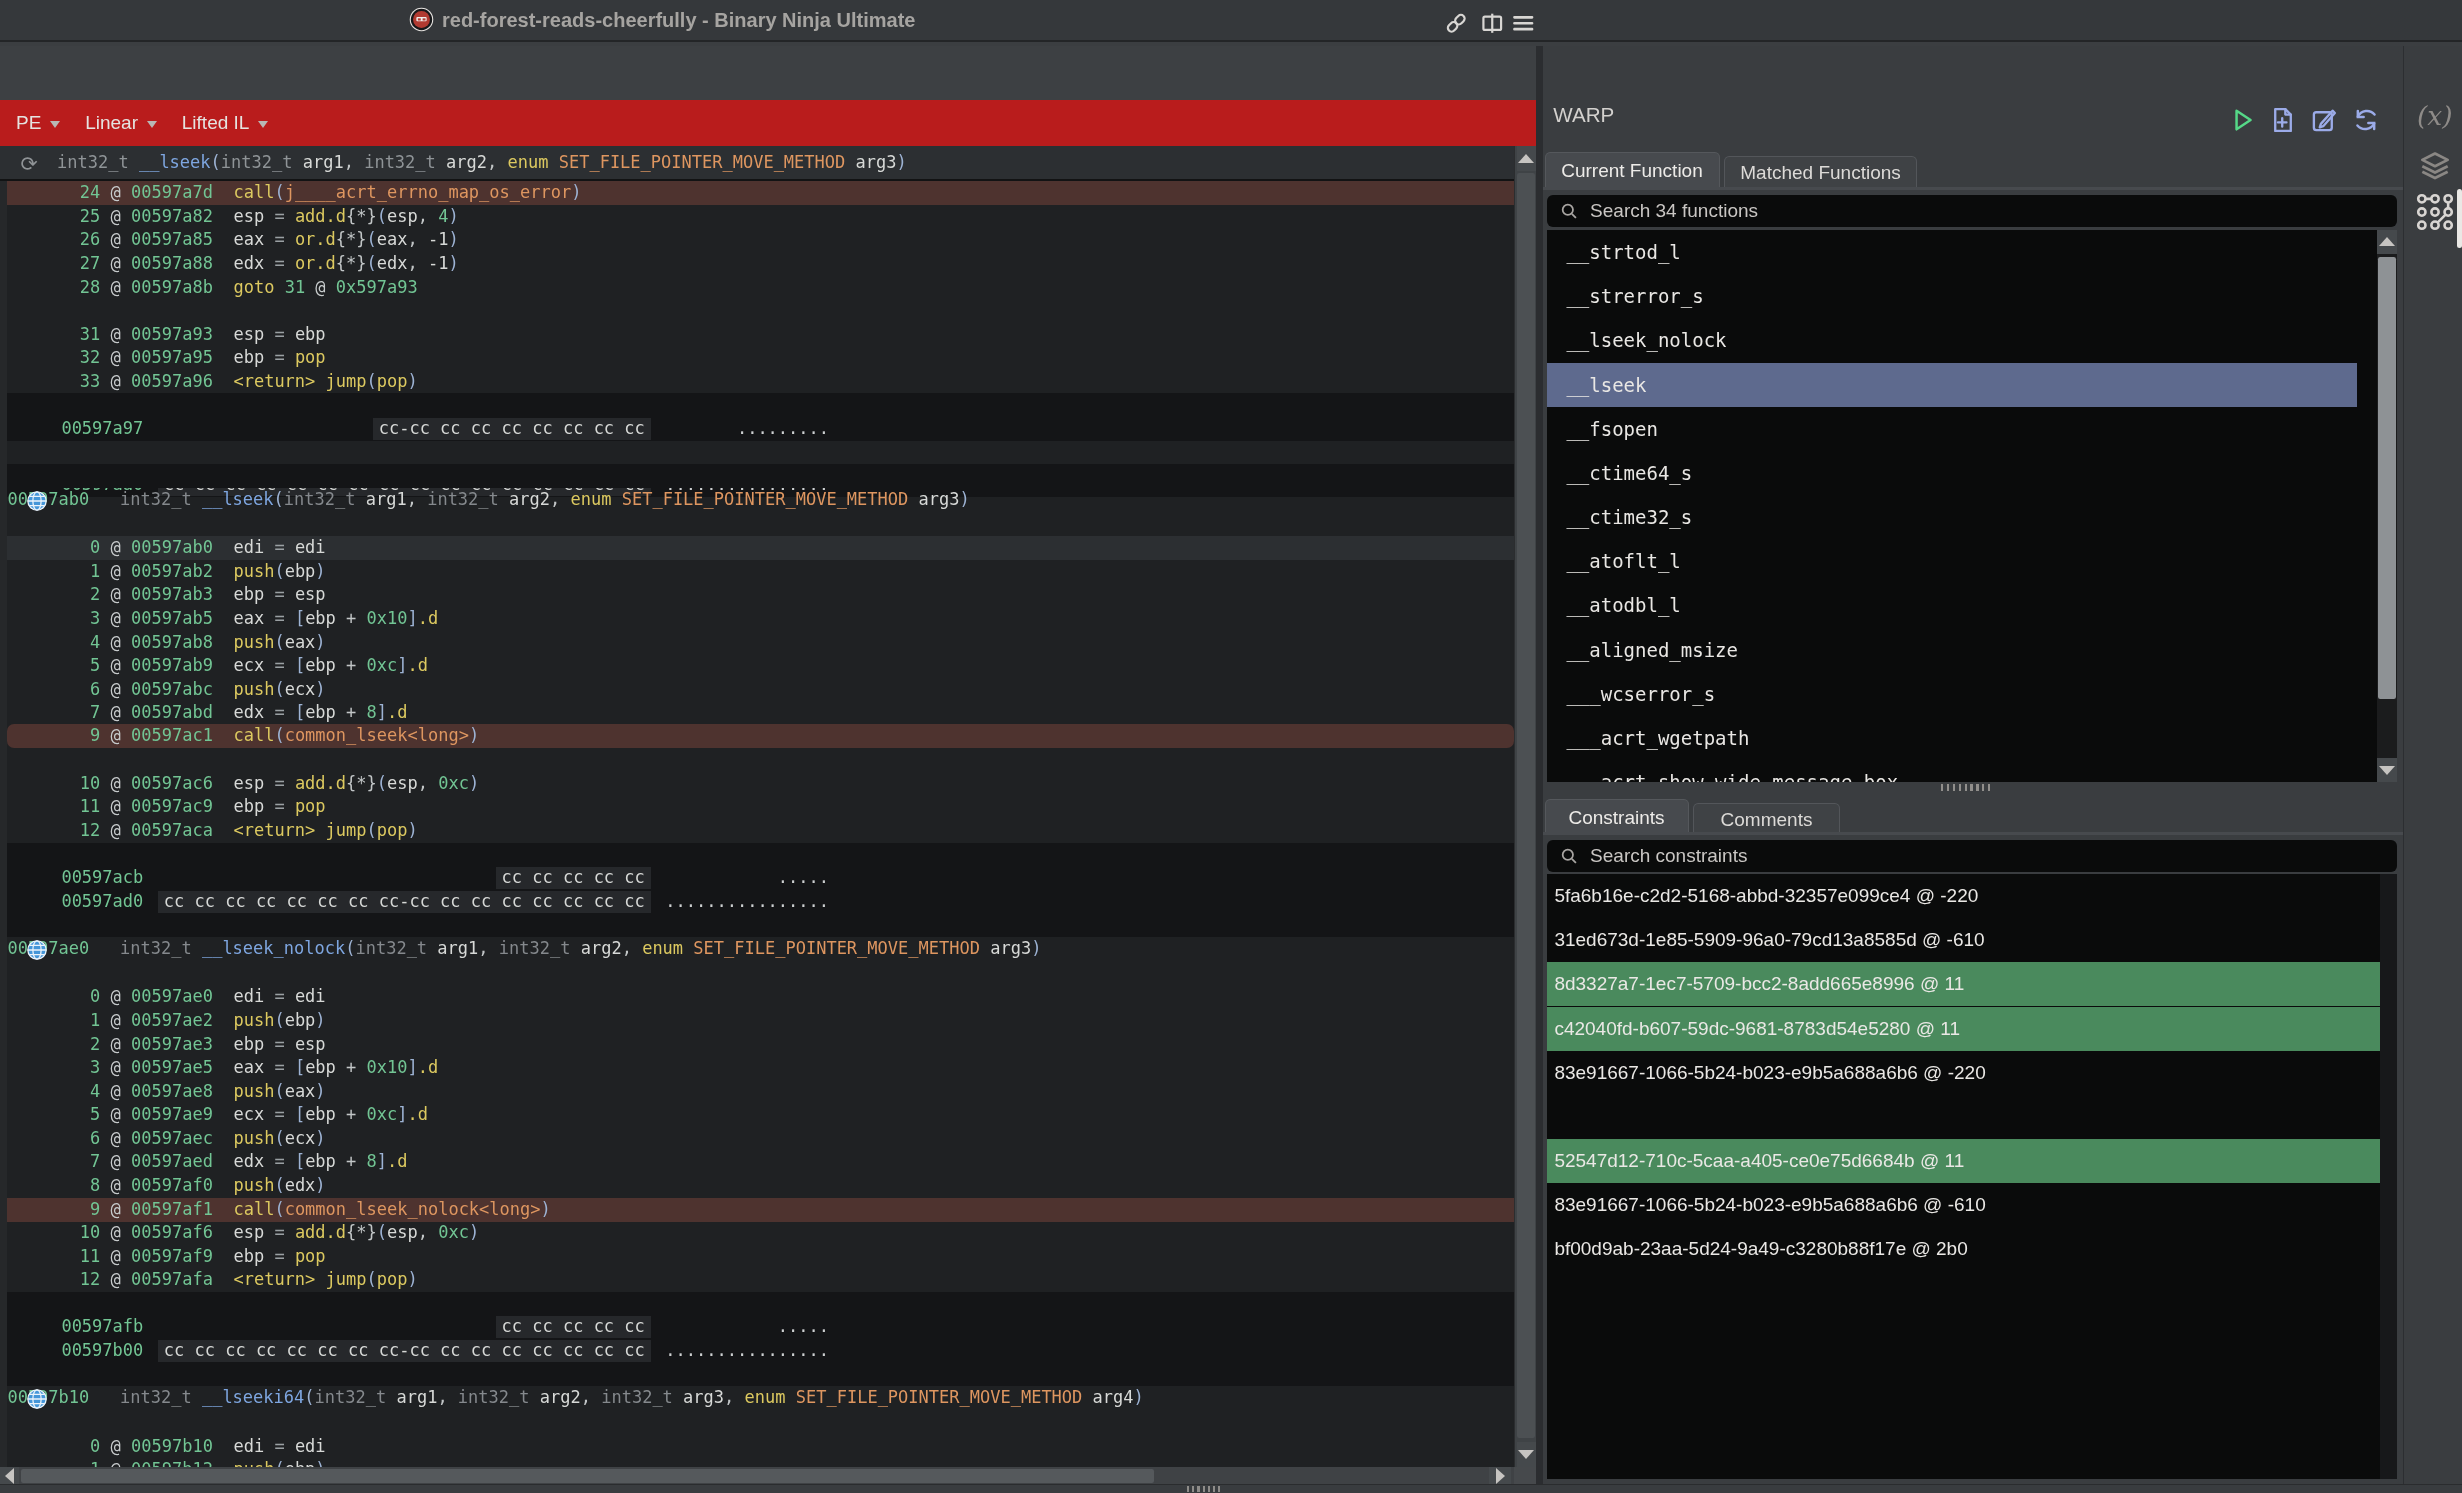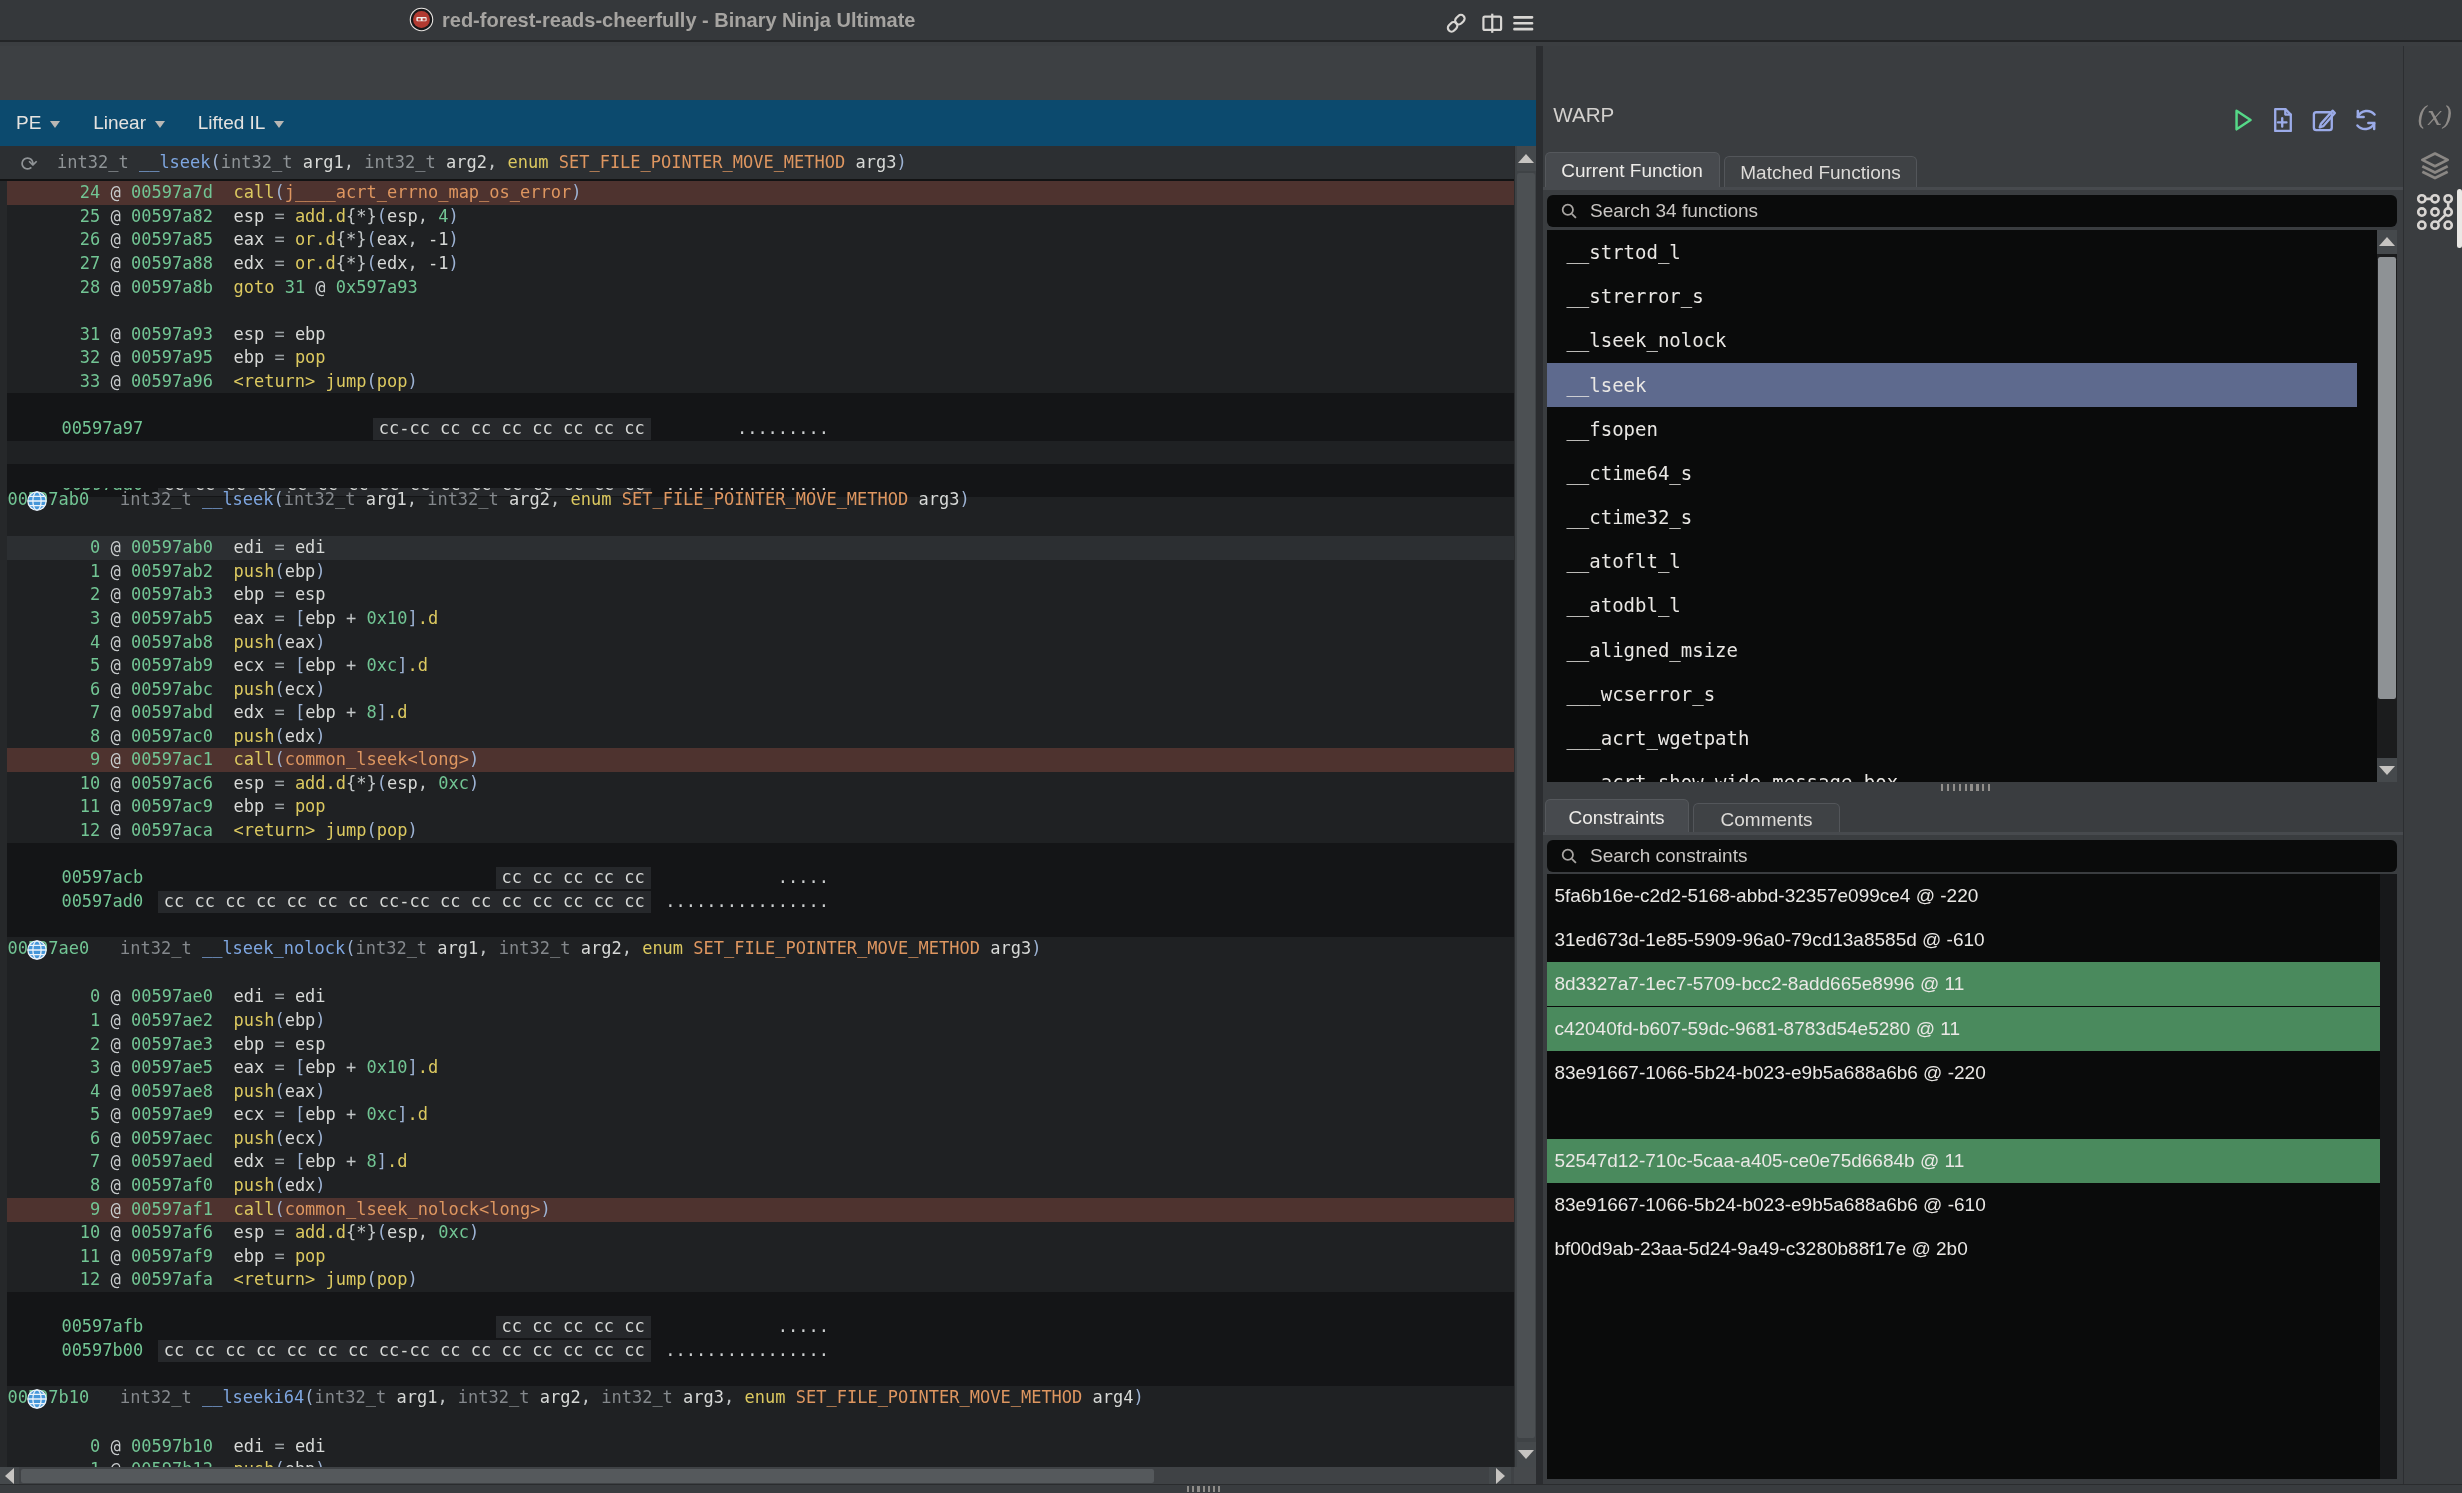--- a/index.html
+++ b/index.html
@@ -10,21 +10,21 @@
   }
   .abs{position:absolute;}
 
   
   #titlebar{left:0;top:0;width:2462px;height:40px;background:#35383b;border-bottom:2.9px solid #232527;}
   #title-logo{left:409px;top:7.4px;width:25px;height:25px;}
   #title-text{left:442px;top:0;height:40px;line-height:40px;font-size:20px;font-weight:bold;color:#a6a4a1;}
 
   
   #upper-strip{left:0;top:46px;width:1536px;height:54px;background:#3d4043;}
-  #toolbar{left:0;top:100px;width:1536px;height:46px;background:#0c4a6e;display:flex;align-items:center;padding-left:16px;box-sizing:border-box;gap:8px;}
+  #toolbar{left:0;top:100px;width:1536px;height:46px;background:#b91c1c;display:flex;align-items:center;padding-left:16px;box-sizing:border-box;}
   .menu-btn{display:flex;align-items:center;margin-right:25px;cursor:default;}
   .menu-btn .lbl{font-size:19px;color:#e5e3e0;}
   .chev{width:0;height:0;border-left:5.9px solid transparent;border-right:5.9px solid transparent;border-top:7.4px solid #b9b7b4;margin-left:8.8px;margin-top:2.2px;}
   .tb-icon{position:absolute;top:9.6px;width:26.5px;height:26.5px;}
   #icon-link{left:1443px;}  #icon-split{left:1479px;}  #icon-menu{left:1510px;}
 
   
   #codearea{left:0;top:146px;width:1514px;height:1321px;background:#1f2123;overflow:hidden;
     font-family:"DejaVu Sans Mono",monospace;font-size:17px;}
   #gutter{left:0;top:0;width:7.4px;height:1321px;background:#26282a;}
@@ -176,21 +176,21 @@
     <div class="crow gap" style="top: 367px;"></div>
     <div class="crow instr hl-cursor" style="top: 390px;"><span class="c-ln">   0</span><span class="c-at"> @ </span><span class="c-ad">00597ab0</span><span class="c-pu">  </span><span class="c-rg">edi</span><span class="c-eq"> = </span><span class="c-rg">edi</span></div>
     <div class="crow instr" style="top: 414px;"><span class="c-ln">   1</span><span class="c-at"> @ </span><span class="c-ad">00597ab2</span><span class="c-pu">  </span><span class="c-kw">push</span><span class="c-pb">(</span><span class="c-rg">ebp</span><span class="c-pb">)</span></div>
     <div class="crow instr" style="top: 437px;"><span class="c-ln">   2</span><span class="c-at"> @ </span><span class="c-ad">00597ab3</span><span class="c-pu">  </span><span class="c-rg">ebp</span><span class="c-eq"> = </span><span class="c-rg">esp</span></div>
     <div class="crow instr" style="top: 461px;"><span class="c-ln">   3</span><span class="c-at"> @ </span><span class="c-ad">00597ab5</span><span class="c-pu">  </span><span class="c-rg">eax</span><span class="c-eq"> = </span><span class="c-pb">[</span><span class="c-rg">ebp</span><span class="c-pu"> + </span><span class="c-nm">0x10</span><span class="c-pb">]</span><span class="c-kw">.d</span></div>
     <div class="crow instr" style="top: 485px;"><span class="c-ln">   4</span><span class="c-at"> @ </span><span class="c-ad">00597ab8</span><span class="c-pu">  </span><span class="c-kw">push</span><span class="c-pb">(</span><span class="c-rg">eax</span><span class="c-pb">)</span></div>
     <div class="crow instr" style="top: 508px;"><span class="c-ln">   5</span><span class="c-at"> @ </span><span class="c-ad">00597ab9</span><span class="c-pu">  </span><span class="c-rg">ecx</span><span class="c-eq"> = </span><span class="c-pb">[</span><span class="c-rg">ebp</span><span class="c-pu"> + </span><span class="c-nm">0xc</span><span class="c-pb">]</span><span class="c-kw">.d</span></div>
     <div class="crow instr" style="top: 532px;"><span class="c-ln">   6</span><span class="c-at"> @ </span><span class="c-ad">00597abc</span><span class="c-pu">  </span><span class="c-kw">push</span><span class="c-pb">(</span><span class="c-rg">ecx</span><span class="c-pb">)</span></div>
     <div class="crow instr" style="top: 555px;"><span class="c-ln">   7</span><span class="c-at"> @ </span><span class="c-ad">00597abd</span><span class="c-pu">  </span><span class="c-rg">edx</span><span class="c-eq"> = </span><span class="c-pb">[</span><span class="c-rg">ebp</span><span class="c-pu"> + </span><span class="c-nm">8</span><span class="c-pb">]</span><span class="c-kw">.d</span></div>
     <div class="crow instr" style="top: 579px;"><span class="c-ln">   8</span><span class="c-at"> @ </span><span class="c-ad">00597ac0</span><span class="c-pu">  </span><span class="c-kw">push</span><span class="c-pb">(</span><span class="c-rg">edx</span><span class="c-pb">)</span></div>
-    <div class="crow instr hl-call" style="top: 602px;"><span class="c-ln">   9</span><span class="c-at"> @ </span><span class="c-ad">00597ac1</span><span class="c-pu">  </span><span class="c-kw">call</span><span class="c-pb">(</span><span class="c-ca">common_lseek&lt;long&gt;</span><span class="c-pb">)</span></div>
+    <div class="crow instr hl-call" style="top: 578px; border-radius: 7px;"><span class="c-ln">   9</span><span class="c-at"> @ </span><span class="c-ad">00597ac1</span><span class="c-pu">  </span><span class="c-kw">call</span><span class="c-pb">(</span><span class="c-ca">common_lseek&lt;long&gt;</span><span class="c-pb">)</span></div>
     <div class="crow instr" style="top: 626px;"><span class="c-ln">  10</span><span class="c-at"> @ </span><span class="c-ad">00597ac6</span><span class="c-pu">  </span><span class="c-rg">esp</span><span class="c-eq"> = </span><span class="c-kw">add.d</span><span class="c-pu">{*}</span><span class="c-pb">(</span><span class="c-rg">esp</span><span class="c-pu">, </span><span class="c-nm">0xc</span><span class="c-pb">)</span></div>
     <div class="crow instr" style="top: 649px;"><span class="c-ln">  11</span><span class="c-at"> @ </span><span class="c-ad">00597ac9</span><span class="c-pu">  </span><span class="c-rg">ebp</span><span class="c-eq"> = </span><span class="c-kw">pop</span></div>
     <div class="crow instr" style="top: 673px;"><span class="c-ln">  12</span><span class="c-at"> @ </span><span class="c-ad">00597aca</span><span class="c-pu">  </span><span class="c-kw">&lt;return&gt;</span><span class="c-pu"> </span><span class="c-kw">jump</span><span class="c-pb">(</span><span class="c-kw">pop</span><span class="c-pb">)</span></div>
     <div class="crow bandgap band" style="top: 697px;"></div>
     <div class="crow hex band" style="top: 720px;"><span class="c-ad">00597acb</span><span class="c-pu">  </span><span class="bytesbox"><span class="bbg" style="left: calc(33ch - 5.9px);"></span><span class="bt hx">                                 cc cc cc cc cc</span></span><span class="hxa">           .....</span></div>
     <div class="crow hex band" style="top: 744px;"><span class="c-ad">00597ad0</span><span class="c-pu">  </span><span class="bytesbox"><span class="bbg" style="left: calc(0ch - 5.9px);"></span><span class="bt hx">cc cc cc cc cc cc cc cc-cc cc cc cc cc cc cc cc</span></span><span class="hxa">................</span></div>
     <div class="crow bandgap band" style="top: 767px;"></div>
     <div class="crow header" style="top: 791px;"><svg class="globe" width="22" height="22" viewBox="0 0 24 24">
         <circle cx="12" cy="12" r="10" fill="#4596d8"></circle>
         <g stroke="#eaf3fb" stroke-width="1.4" fill="none">

